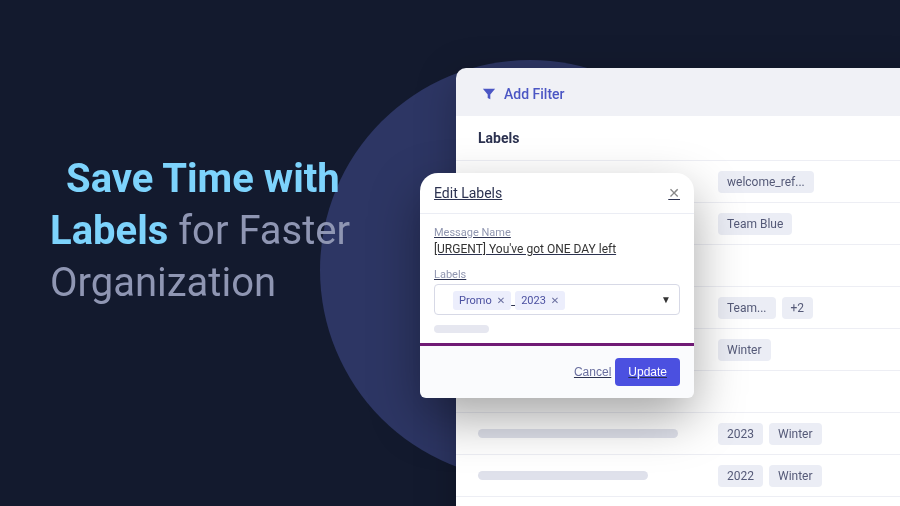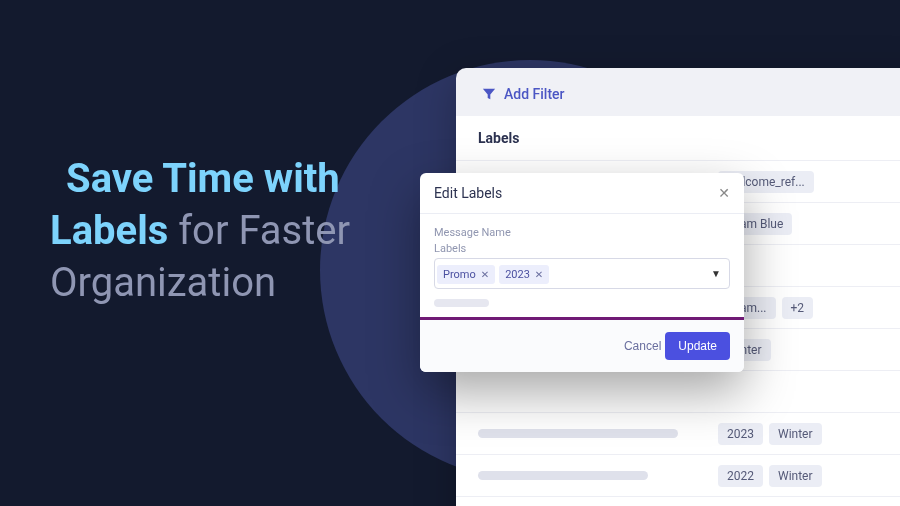--- a/index.html
+++ b/index.html
@@ -97,46 +97,47 @@
     padding: 4px 9px;
     border-radius: 4px;
     white-space: nowrap;
   }
 
   
   .modal {
     position: absolute;
     left: 420px;
     top: 173px;
-    width: 324px;
+    width: 274px;
     background: #fff;
-    border-radius: 6px;
+    border-radius: 18px;
     box-shadow: 0 20px 50px rgba(0,0,0,0.35);
     color: #2c3250;
+    text-decoration: underline;
   }
   .modal-head {
     display: flex;
     justify-content: space-between;
     align-items: center;
     padding: 12px 14px;
     border-bottom: 1px solid #ebedf4;
     font-size: 14px;
   }
   .close-x { color: #888; font-size: 14px; cursor: pointer; }
   .modal-body { padding: 12px 14px 10px 14px; }
   .field-label {
     font-size: 11px;
     color: #9096b0;
     margin-bottom: 3px;
   }
   .msg-name { font-size: 12px; color: #333; margin-bottom: 12px; }
   .tag-input {
     border: 1px solid #d7d9e6;
     border-radius: 4px;
-    padding: 4px 2px;
+    padding: 4px 18px;
     display: flex;
     align-items: center;
     gap: 5px;
     position: relative;
     min-height: 28px;
   }
   .tag {
     display: inline-flex;
     align-items: center;
     gap: 5px;
@@ -264,20 +265,21 @@
   </div>
 </div>
 
 <div class="modal">
   <div class="modal-head">
     <span>Edit Labels</span>
     <span class="close-x">✕</span>
   </div>
   <div class="modal-body">
     <div class="field-label">Message Name</div>
+    <div class="msg-name">[URGENT] You've got ONE DAY left</div>
     <div class="field-label">Labels</div>
     <div class="tag-input">
       <span id="tags-slot"><span class="tag">
             <span>Promo</span>
             <span class="x">✕</span>
           </span> <span class="tag">
             <span>2023</span>
             <span class="x">✕</span>
           </span> </span>
       <span class="caret">▼</span>

